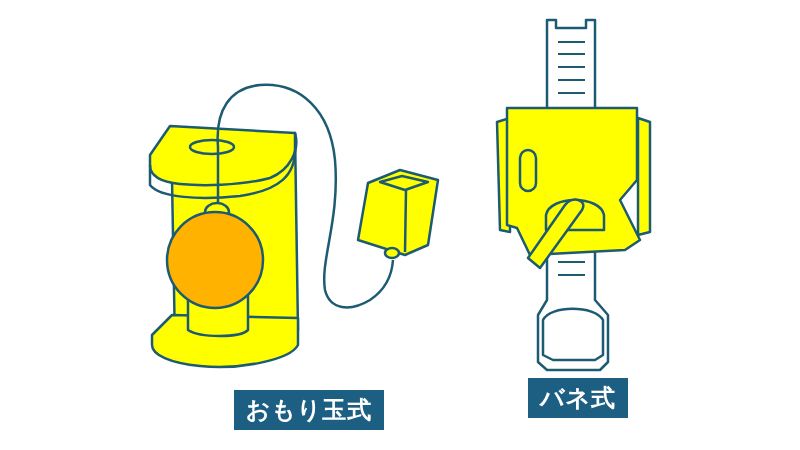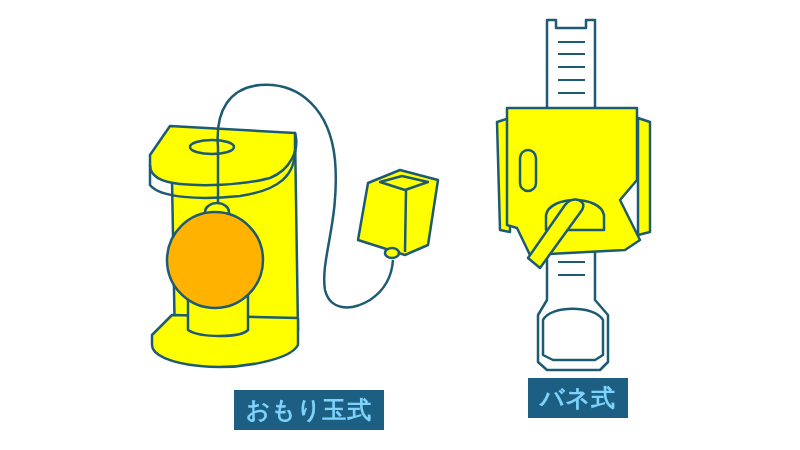--- a/index.html
+++ b/index.html
@@ -1,19 +1,19 @@
 <!DOCTYPE html>
 <html><head>
 <meta charset="utf-8">
 <style>
   html, body { margin:0; padding:0; }
   body { width:800px; height:450px; background:#ffffff; position:relative; overflow:hidden; font-family:"DejaVu Sans", sans-serif; }
   svg.art { position:absolute; left:0; top:0; }
   .label {
-    position:absolute; background:#1d5f82; color:#7dd3fc;
+    position:absolute; background:#1d5f82; color:#ffffff;
     font-family:"DejaVu Sans", sans-serif; font-weight:bold; font-size:24px;
     line-height:40px; height:40px; text-align:center; letter-spacing:1px;
   }
   #label-weight { left:234px; top:390px; width:150px; }
   #label-spring { left:528px; top:378px; width:100px; }
 </style>
 </head>
 <body>
 
 <svg class="art" width="800" height="450" viewBox="0 0 800 450">

